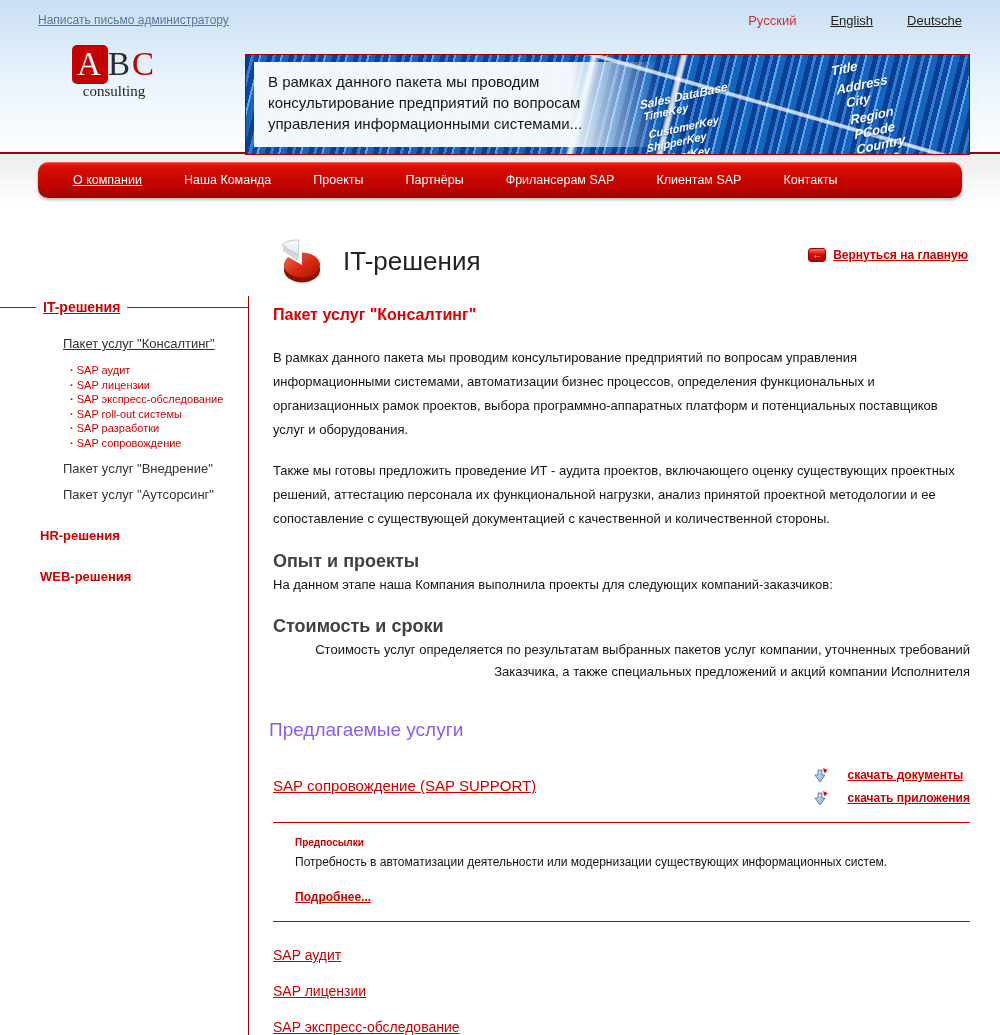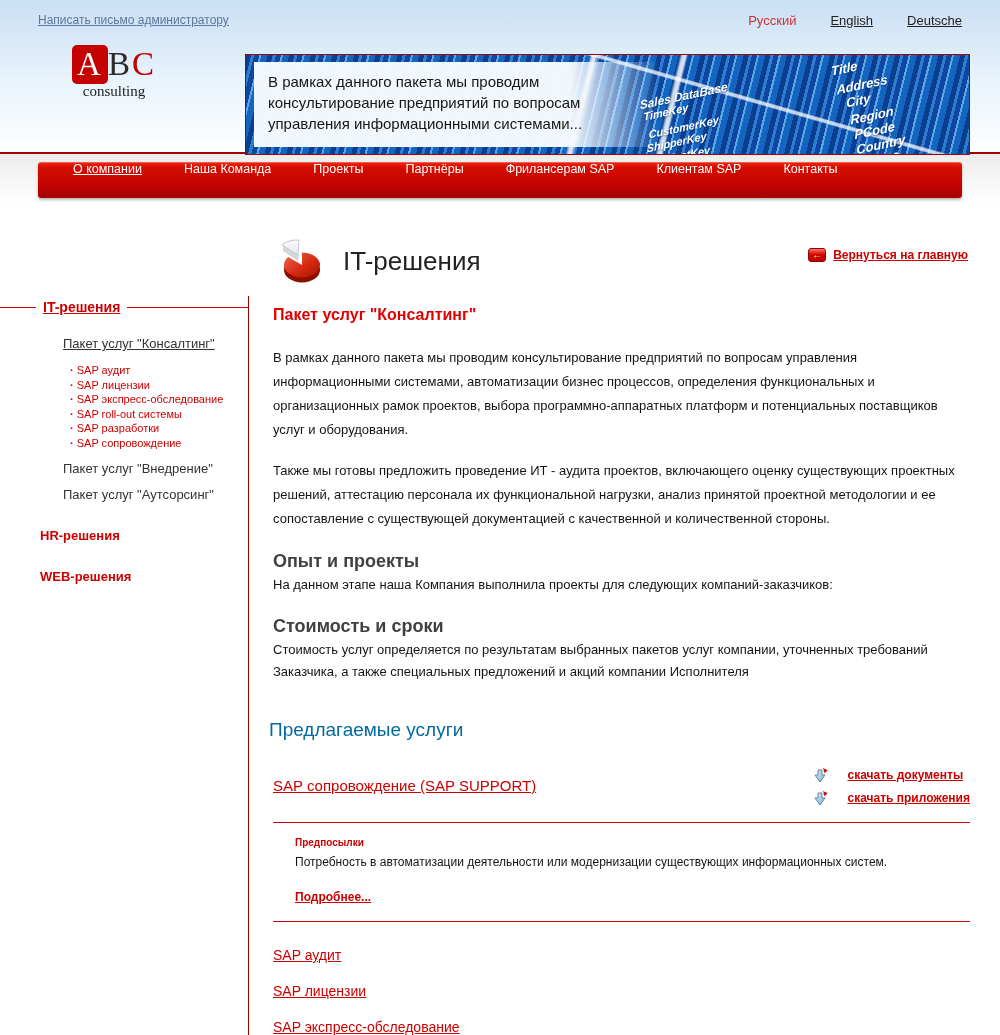--- a/index.html
+++ b/index.html
@@ -41,21 +41,21 @@
   .banner-word { position:absolute; color:#fff; font-weight:bold; font-style:italic;
     transform:rotate(-12deg) skewX(-8deg); text-shadow:0 1px 2px rgba(0,40,90,.6); z-index:2; white-space:nowrap; }
   .banner-textbox { position:absolute; left:8px; top:7px; bottom:7px; width:405px; z-index:3;
     background:linear-gradient(90deg, rgba(246,250,253,.98) 0%, rgba(246,250,253,.98) 78%, rgba(246,250,253,0) 100%);
     padding:9px 18px 0 14px; font-size:15px; line-height:21px; color:#161616; }
 
   .red-divider { height:2px; background:#a30000; }
 
   
   .nav-band { padding:8px 38px 14px; background:linear-gradient(#ececec, #ffffff 85%); }
-  .nav { height:36px; border-radius:3px; display:flex; padding:0 14px;
+  .nav { height:36px; border-radius:10px; display:flex; align-items:center; padding:0 14px;
     background:linear-gradient(#ef2b16 0%, #d70d00 14%, #c30400 60%, #a40200 100%);
     box-shadow:0 2px 3px rgba(0,0,0,.28), inset 0 1px 0 rgba(255,255,255,.25); }
   .nav a { color:#ffffff; font-size:12.5px; text-decoration:none; padding:0 21px; }
   .nav a.active { text-decoration:underline; }
 
   
   .page-head { position:relative; margin:20px 32px 6px 276px; height:58px; display:flex; align-items:center; }
   .pie-icon { width:50px; height:48px; margin-right:17px; flex:none; }
   .page-title { font-size:26px; color:#222; }
   .back-link { position:absolute; right:0; top:16px; display:flex; align-items:center; gap:7px;
@@ -81,21 +81,21 @@
   .sub-item::before { content:"·  "; font-weight:bold; }
   .side-section { display:block; font-size:13px; font-weight:bold; color:#cc0000; text-decoration:none; margin:26px 0 0 0; }
 
   
   .content { flex:1; border-left:1px solid #a50000; border-bottom:1px solid #a50000;
     padding:8px 30px 26px 24px; min-height:618px; }
   .content-h1 { color:#e00000; font-size:16px; font-weight:bold; margin:2px 0 22px; }
   .content p.body { font-size:13px; color:#141414; line-height:24px; margin:0 0 17px; }
   .blk-head { font-size:18px; font-weight:bold; color:#404040; margin:20px 0 0; }
   .blk-text { font-size:13px; color:#141414; line-height:22px; margin:2px 0 10px; }
-  .offer-title { font-size:19px; color:#0369a1; font-weight:400; margin:36px 0 0 -4px; }
+  .offer-title { font-size:19px; color:#8b5cf6; font-weight:400; margin:36px 0 0 -4px; }
   .feature-row { display:flex; justify-content:space-between; align-items:flex-start; margin-top:26px; }
   .feature-link { color:#cc0000; font-size:15px; text-decoration:underline; margin-top:10px; }
   .dl-links { display:flex; flex-direction:column; gap:7px; }
   .dl-link { display:flex; align-items:center; gap:18px; color:#cc0000; font-size:12px; font-weight:bold; text-decoration:underline; }
   .dl-ico { width:16px; height:16px; flex:none; }
   hr.red { border:0; border-top:1px solid #cc0000; margin:16px 0 0; }
   .prereq { margin:14px 0 0 22px; }
   .prereq-title { color:#cc0000; font-weight:bold; font-size:10px; margin:0 0 7px; }
   .prereq-text { font-size:12px; color:#141414; margin:0 0 18px; }
   .more-link { color:#cc0000; font-size:12px; font-weight:bold; text-decoration:underline;text-align:right; }
@@ -205,21 +205,21 @@
 
   <div class="content">
     <div class="content-h1">Пакет услуг "Консалтинг"</div>
     <p class="body">В рамках данного пакета мы проводим консультирование предприятий по вопросам управления информационными системами, автоматизации бизнес процессов, определения функциональных и организационных рамок проектов, выбора программно-аппаратных платформ и потенциальных поставщиков услуг и оборудования.</p>
     <p class="body">Также мы готовы предложить проведение ИТ - аудита проектов, включающего оценку существующих проектных решений, аттестацию персонала их функциональной нагрузки, анализ принятой проектной методологии и ее сопоставление с существующей документацией с качественной и количественной стороны.</p>
 
     <div class="blk-head">Опыт и проекты</div>
     <div class="blk-text">На данном этапе наша Компания выполнила проекты для следующих компаний-заказчиков:</div>
 
     <div class="blk-head">Стоимость и сроки</div>
-    <div class="blk-text" style="max-width:710px;">Стоимость услуг определяется по результатам выбранных пакетов услуг компании, уточненных требований Заказчика, а также специальных предложений и акций компании Исполнителя</div>
+    <div class="blk-text" style="max-width:710px;text-align:right;">Стоимость услуг определяется по результатам выбранных пакетов услуг компании, уточненных требований Заказчика, а также специальных предложений и акций компании Исполнителя</div>
 
     <div class="offer-title">Предлагаемые услуги</div>
 
     <div class="feature-row">
       <a class="feature-link">SAP сопровождение (SAP SUPPORT)</a>
       <div class="dl-links">
         <a class="dl-link">
           <svg class="dl-ico" viewBox="0 0 16 16">
             <defs>
                 <linearGradient id="dg1" x1="0" y1="0" x2="1" y2="1">

